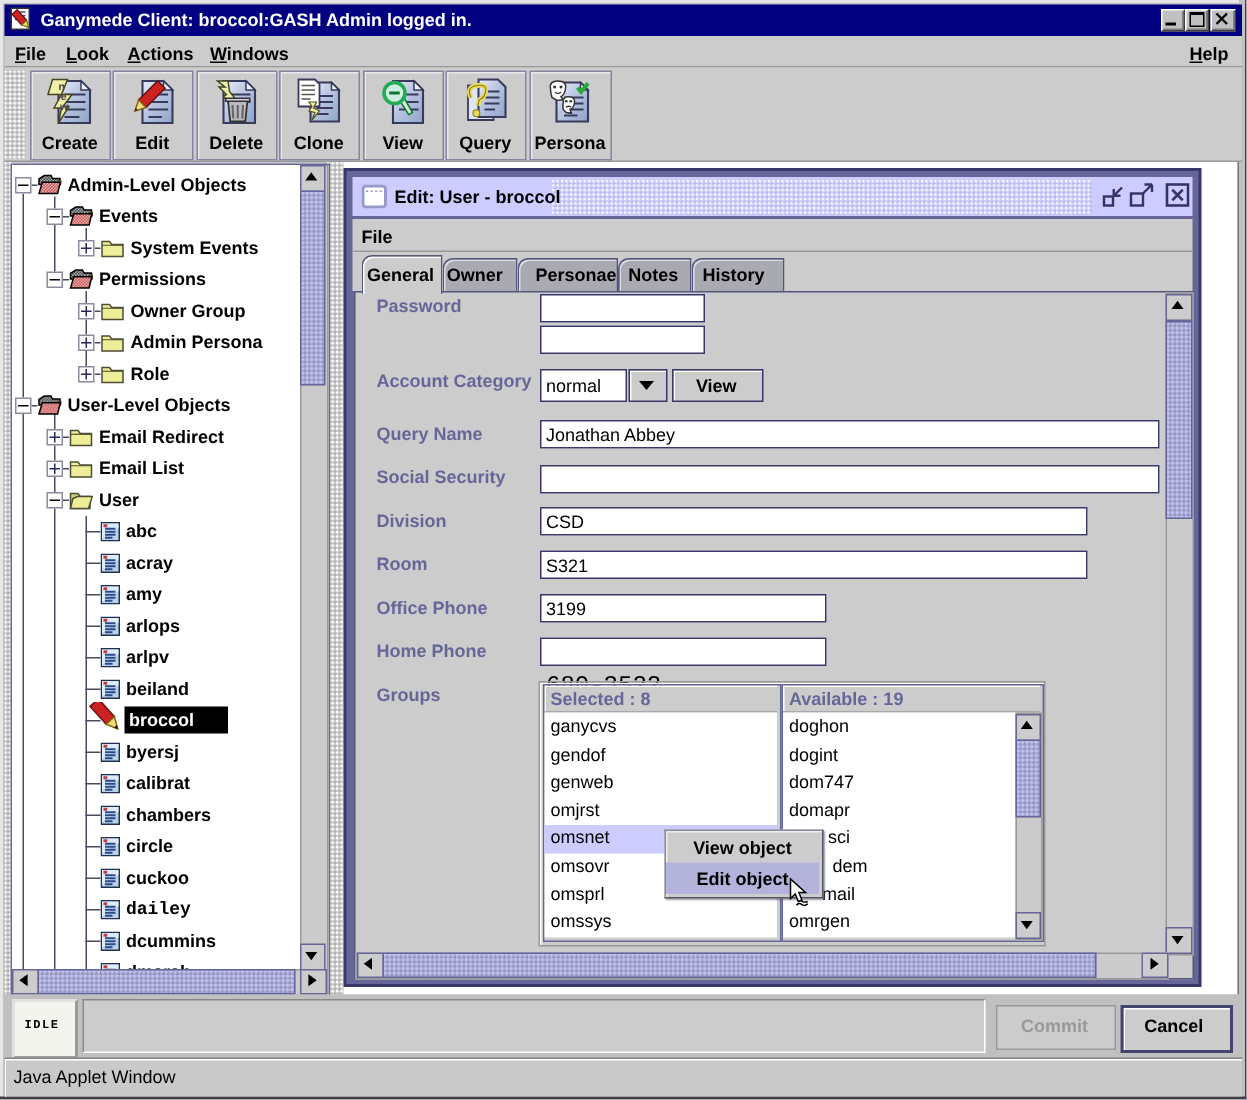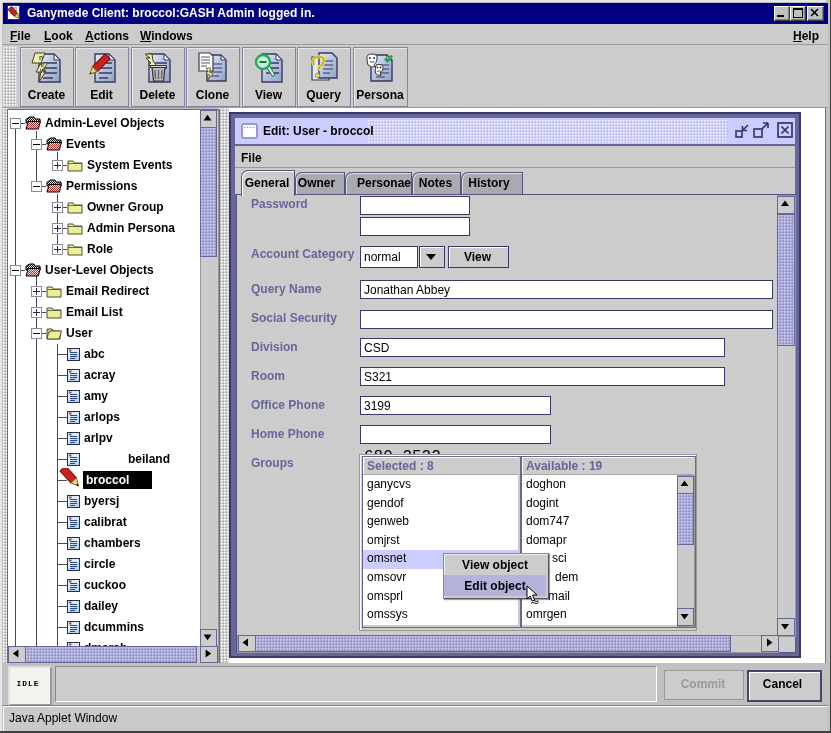--- a/index.html
+++ b/index.html
@@ -392,21 +392,21 @@
 <path d="M3 4.5 h7 M3 6.5 h7 M3 8.5 h7 M3 10.5 h5" stroke="#2a4a8a" stroke-width="1.2"></path>
 <rect x="2" y="1.5" width="2.5" height="2" fill="#c04040"></rect>
 </svg>
 <div class="b treetxt" style="left:76px;top:321px;">arlpv</div>
 <svg class="b" style="left:59px;top:343px;" width="13" height="13" viewBox="0 0 13 13">
 <rect x="0.5" y="0.5" width="12" height="12" fill="#b8d4ea" stroke="#203050" stroke-width="1"></rect>
 <path d="M1 1 h11 v3 l-11 7 z" fill="#ddecf8"></path>
 <path d="M3 4.5 h7 M3 6.5 h7 M3 8.5 h7 M3 10.5 h5" stroke="#2a4a8a" stroke-width="1.2"></path>
 <rect x="2" y="1.5" width="2.5" height="2" fill="#c04040"></rect>
 </svg>
-<div class="b treetxt" style="left:76px;top:342px;margin-left:44px;">beiland</div>
+<div class="b treetxt" style="left:76px;top:342px;">beiland</div>
 <svg class="b" style="left:51px;top:358px;" width="26" height="23" viewBox="0 0 26 23">
 <g transform="rotate(-42 13 11)">
 <rect x="9.5" y="-3" width="7.5" height="16" fill="#cc2222" stroke="#661111" stroke-width="1"></rect>
 <polygon points="9.5,13 17,13 13.2,20.5" fill="#eedd77" stroke="#886611" stroke-width="1"></polygon>
 <polygon points="12,18.2 14.4,18.2 13.2,20.5" fill="#111"></polygon>
 </g>
 </svg>
 <div class="b" style="left:75px;top:361px;width:69px;height:18px;background:#000;"></div>
 <div class="b treetxt" style="left:78px;top:363px;color:#fff;">broccol</div>
 <svg class="b" style="left:59px;top:385px;" width="13" height="13" viewBox="0 0 13 13">
@@ -443,21 +443,21 @@
 <path d="M3 4.5 h7 M3 6.5 h7 M3 8.5 h7 M3 10.5 h5" stroke="#2a4a8a" stroke-width="1.2"></path>
 <rect x="2" y="1.5" width="2.5" height="2" fill="#c04040"></rect>
 </svg>
 <div class="b treetxt" style="left:76px;top:468px;">cuckoo</div>
 <svg class="b" style="left:59px;top:490px;" width="13" height="13" viewBox="0 0 13 13">
 <rect x="0.5" y="0.5" width="12" height="12" fill="#b8d4ea" stroke="#203050" stroke-width="1"></rect>
 <path d="M1 1 h11 v3 l-11 7 z" fill="#ddecf8"></path>
 <path d="M3 4.5 h7 M3 6.5 h7 M3 8.5 h7 M3 10.5 h5" stroke="#2a4a8a" stroke-width="1.2"></path>
 <rect x="2" y="1.5" width="2.5" height="2" fill="#c04040"></rect>
 </svg>
-<div class="b treetxt" style="left:76px;top:489px;">dailey</div>
+<div class="b treetxt" style="left:76px;top:489px;font-family:Liberation Mono, monospace;">dailey</div>
 <svg class="b" style="left:59px;top:511px;" width="13" height="13" viewBox="0 0 13 13">
 <rect x="0.5" y="0.5" width="12" height="12" fill="#b8d4ea" stroke="#203050" stroke-width="1"></rect>
 <path d="M1 1 h11 v3 l-11 7 z" fill="#ddecf8"></path>
 <path d="M3 4.5 h7 M3 6.5 h7 M3 8.5 h7 M3 10.5 h5" stroke="#2a4a8a" stroke-width="1.2"></path>
 <rect x="2" y="1.5" width="2.5" height="2" fill="#c04040"></rect>
 </svg>
 <div class="b treetxt" style="left:76px;top:510px;">dcummins</div>
 <svg class="b" style="left:59px;top:532px;" width="13" height="13" viewBox="0 0 13 13">
 <rect x="0.5" y="0.5" width="12" height="12" fill="#b8d4ea" stroke="#203050" stroke-width="1"></rect>
 <path d="M1 1 h11 v3 l-11 7 z" fill="#ddecf8"></path>

